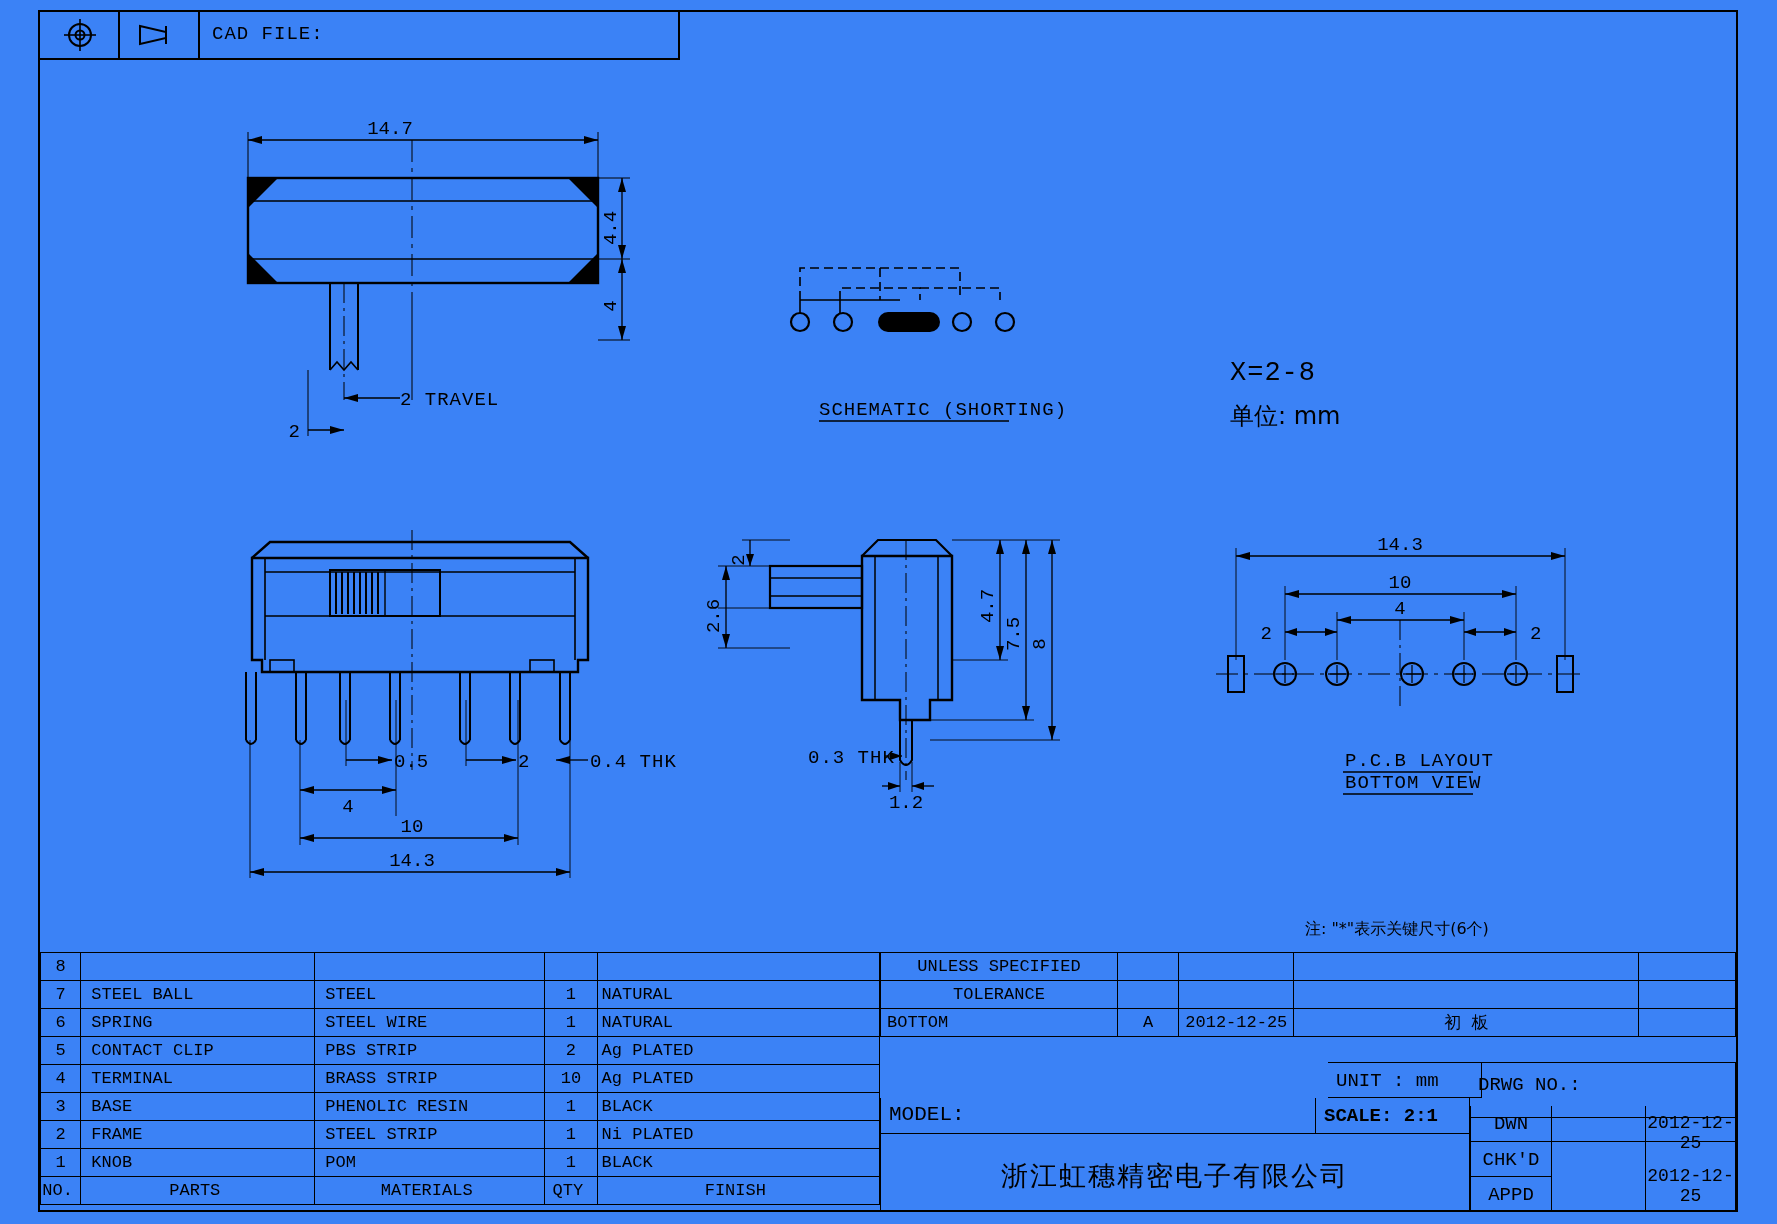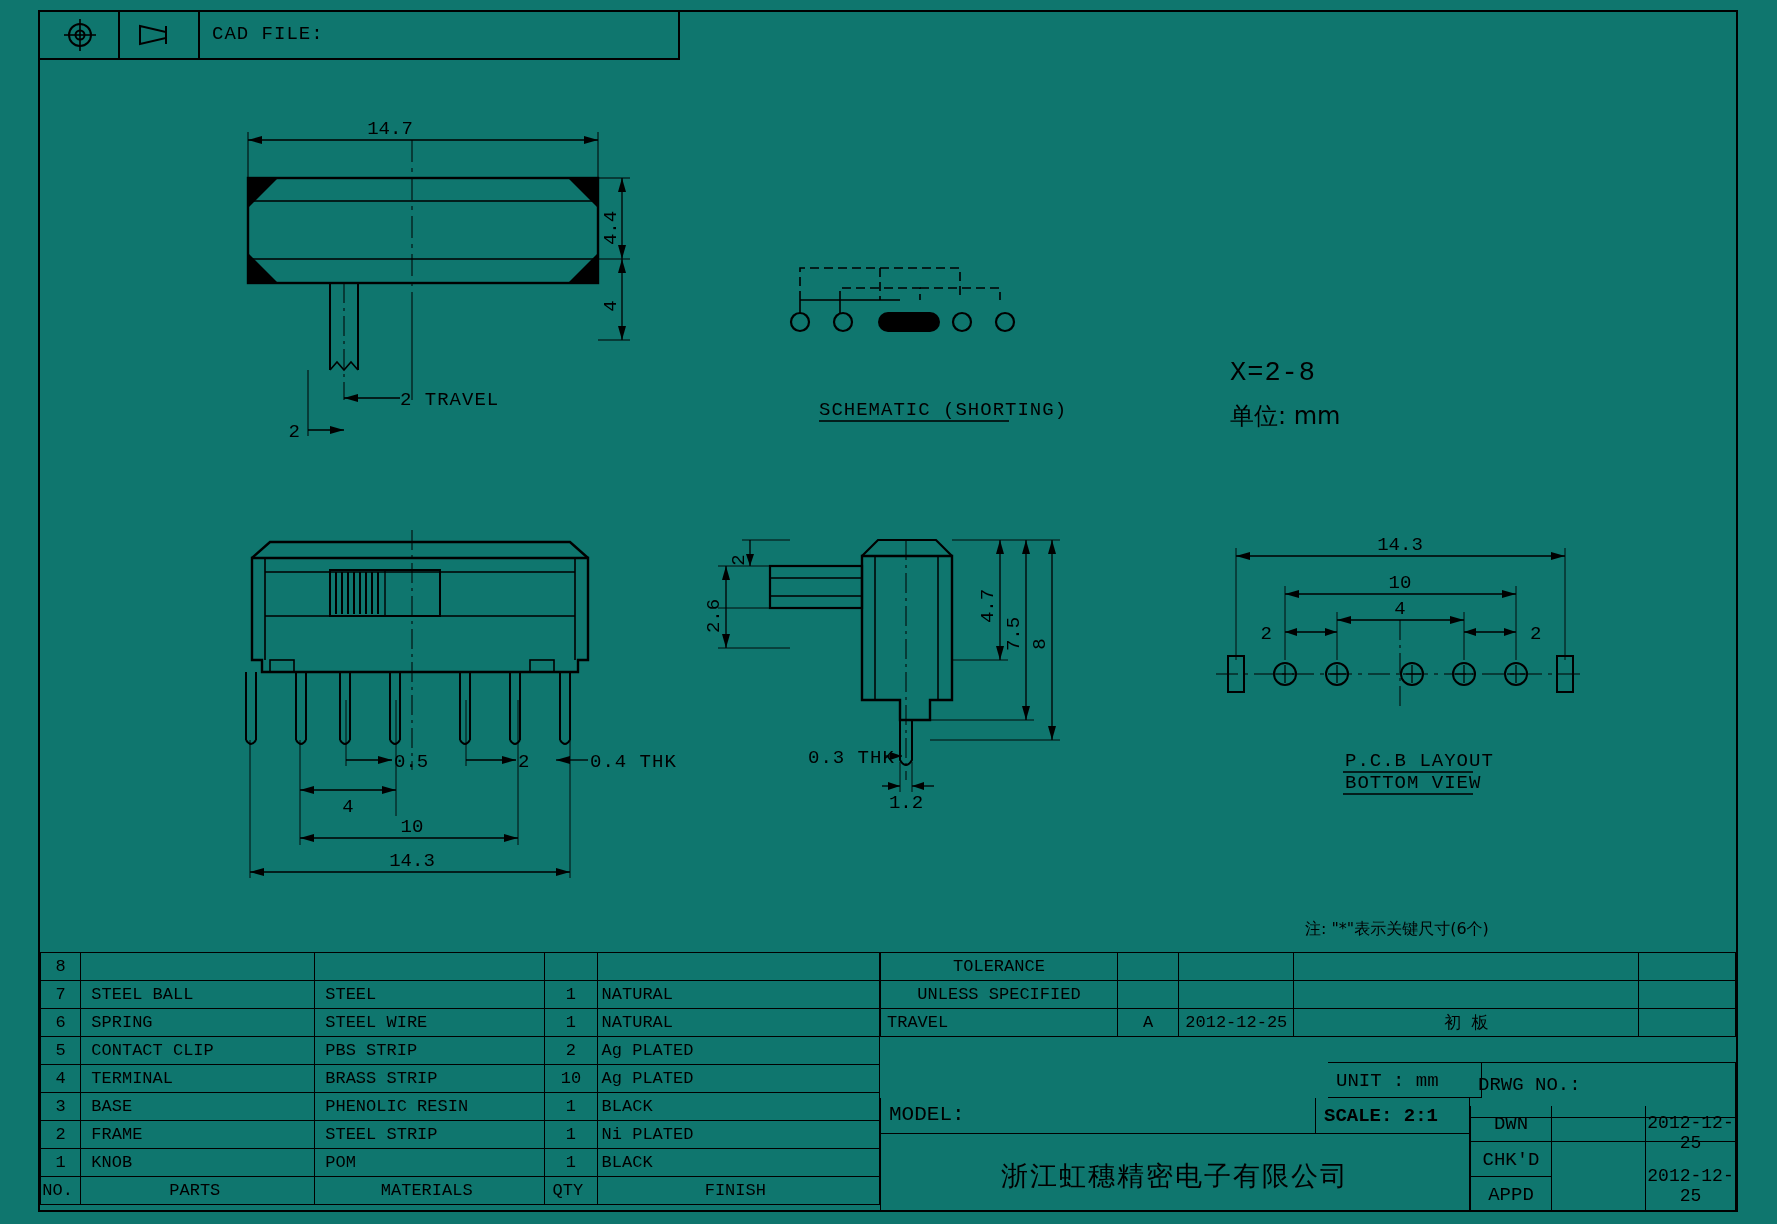--- a/index.html
+++ b/index.html
@@ -7,21 +7,21 @@
     padding: 0;
     background: #ffffff;
   }
   body {
     font-family: "Liberation Serif", serif;
   }
   #sheet {
     position: relative;
     width: 1777px;
     height: 1224px;
-    background: #0f766e;
+    background: #3b82f6;
     overflow: hidden;
   }
   .frame {
     position: absolute;
     left: 38px;
     top: 10px;
     width: 1700px;
     height: 1202px;
     border: 2px solid #000;
     box-sizing: border-box;
@@ -617,35 +617,35 @@
           <td class="qty">QTY</td>
           <td class="fin">FINISH</td>
         </tr>
       </tbody>
     </table>
 
     <div class="rightblk">
       <table class="grid tolbox">
         <tbody>
           <tr>
+            <td class="c-tolc">UNLESS  SPECIFIED</td>
+            <td class="c-iss"></td>
+            <td class="c-date"></td>
+            <td class="c-desc"></td>
+            <td class="c-appd"></td>
+          </tr>
+          <tr>
             <td class="c-tolc">TOLERANCE</td>
             <td class="c-iss"></td>
             <td class="c-date"></td>
             <td class="c-desc"></td>
             <td class="c-appd"></td>
           </tr>
           <tr>
-            <td class="c-tolc">UNLESS  SPECIFIED</td>
-            <td class="c-iss"></td>
-            <td class="c-date"></td>
-            <td class="c-desc"></td>
-            <td class="c-appd"></td>
-          </tr>
-          <tr>
-            <td class="c-tol">TRAVEL</td>
+            <td class="c-tol">BOTTOM</td>
             <td class="c-iss">A</td>
             <td class="c-date">2012-12-25</td>
             <td class="c-desc">初 板</td>
             <td class="c-appd"></td>
           </tr>
         </tbody>
       </table>
 
       <div class="titleblk">
         <div class="tb-model">MODEL:</div>

